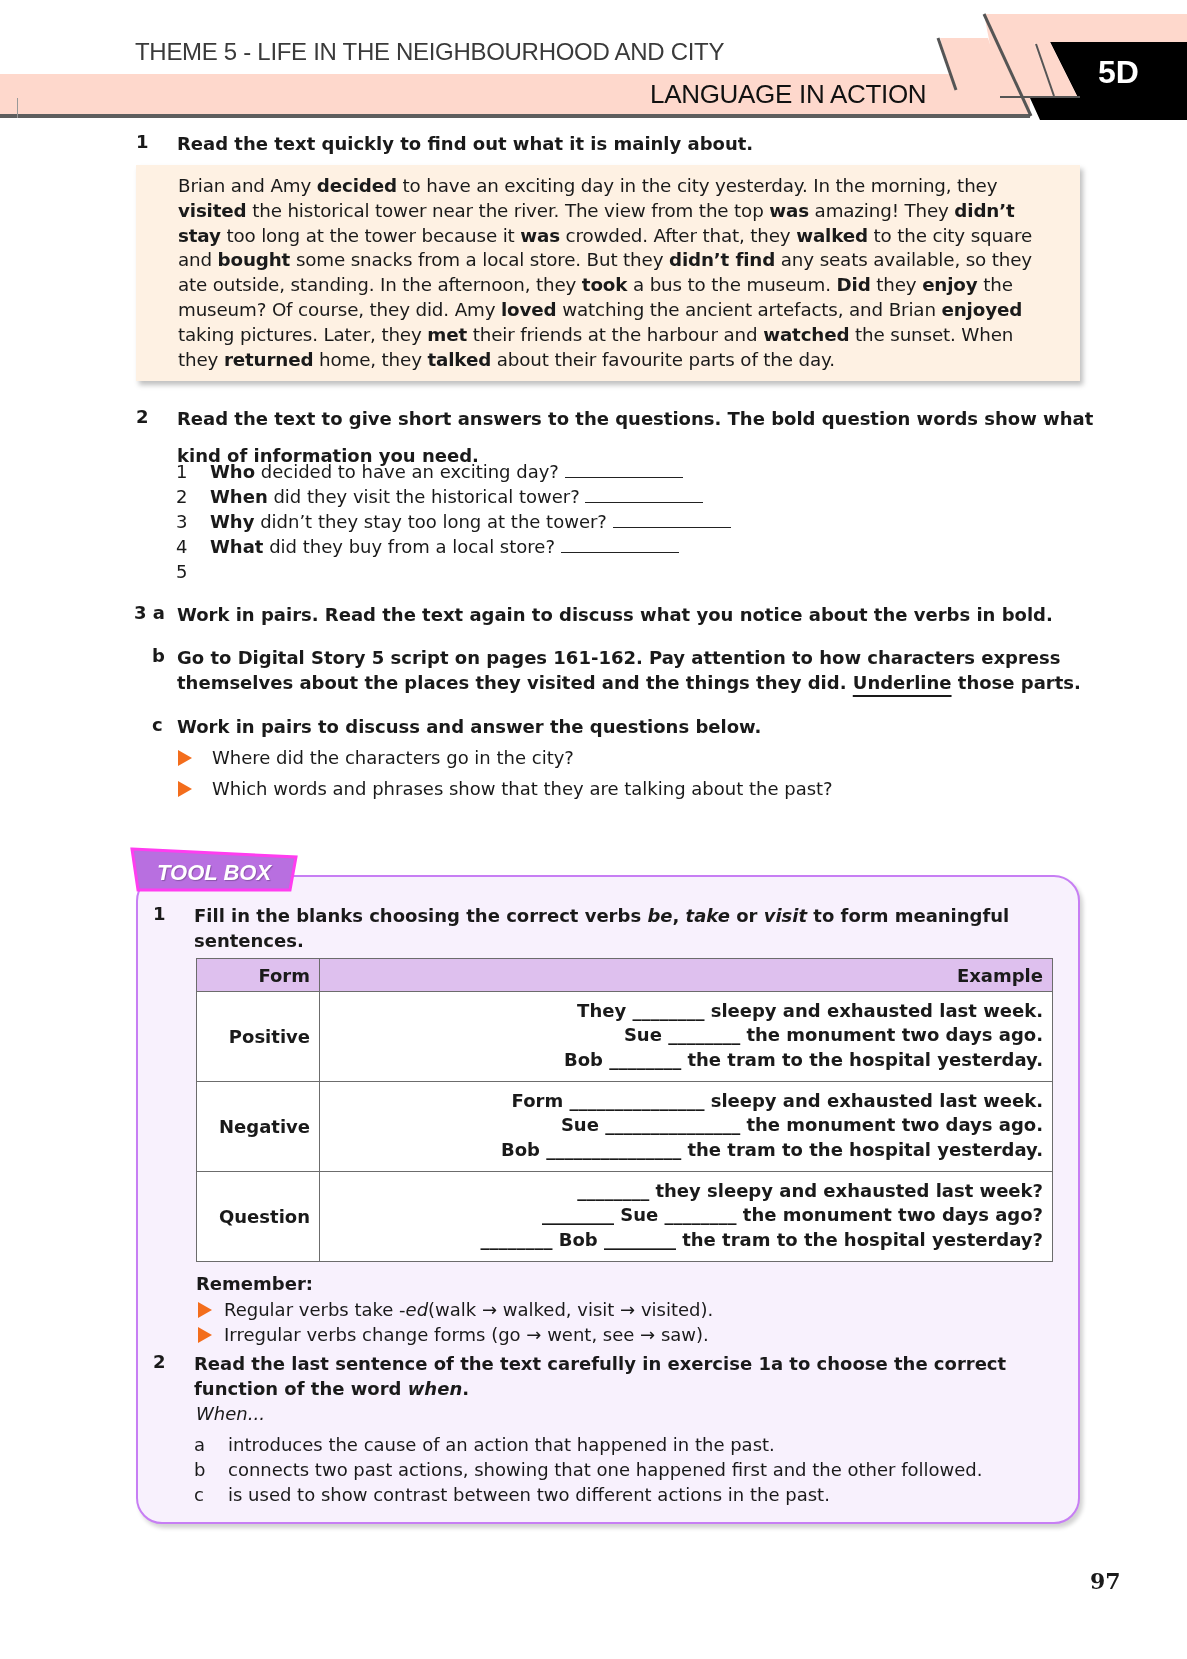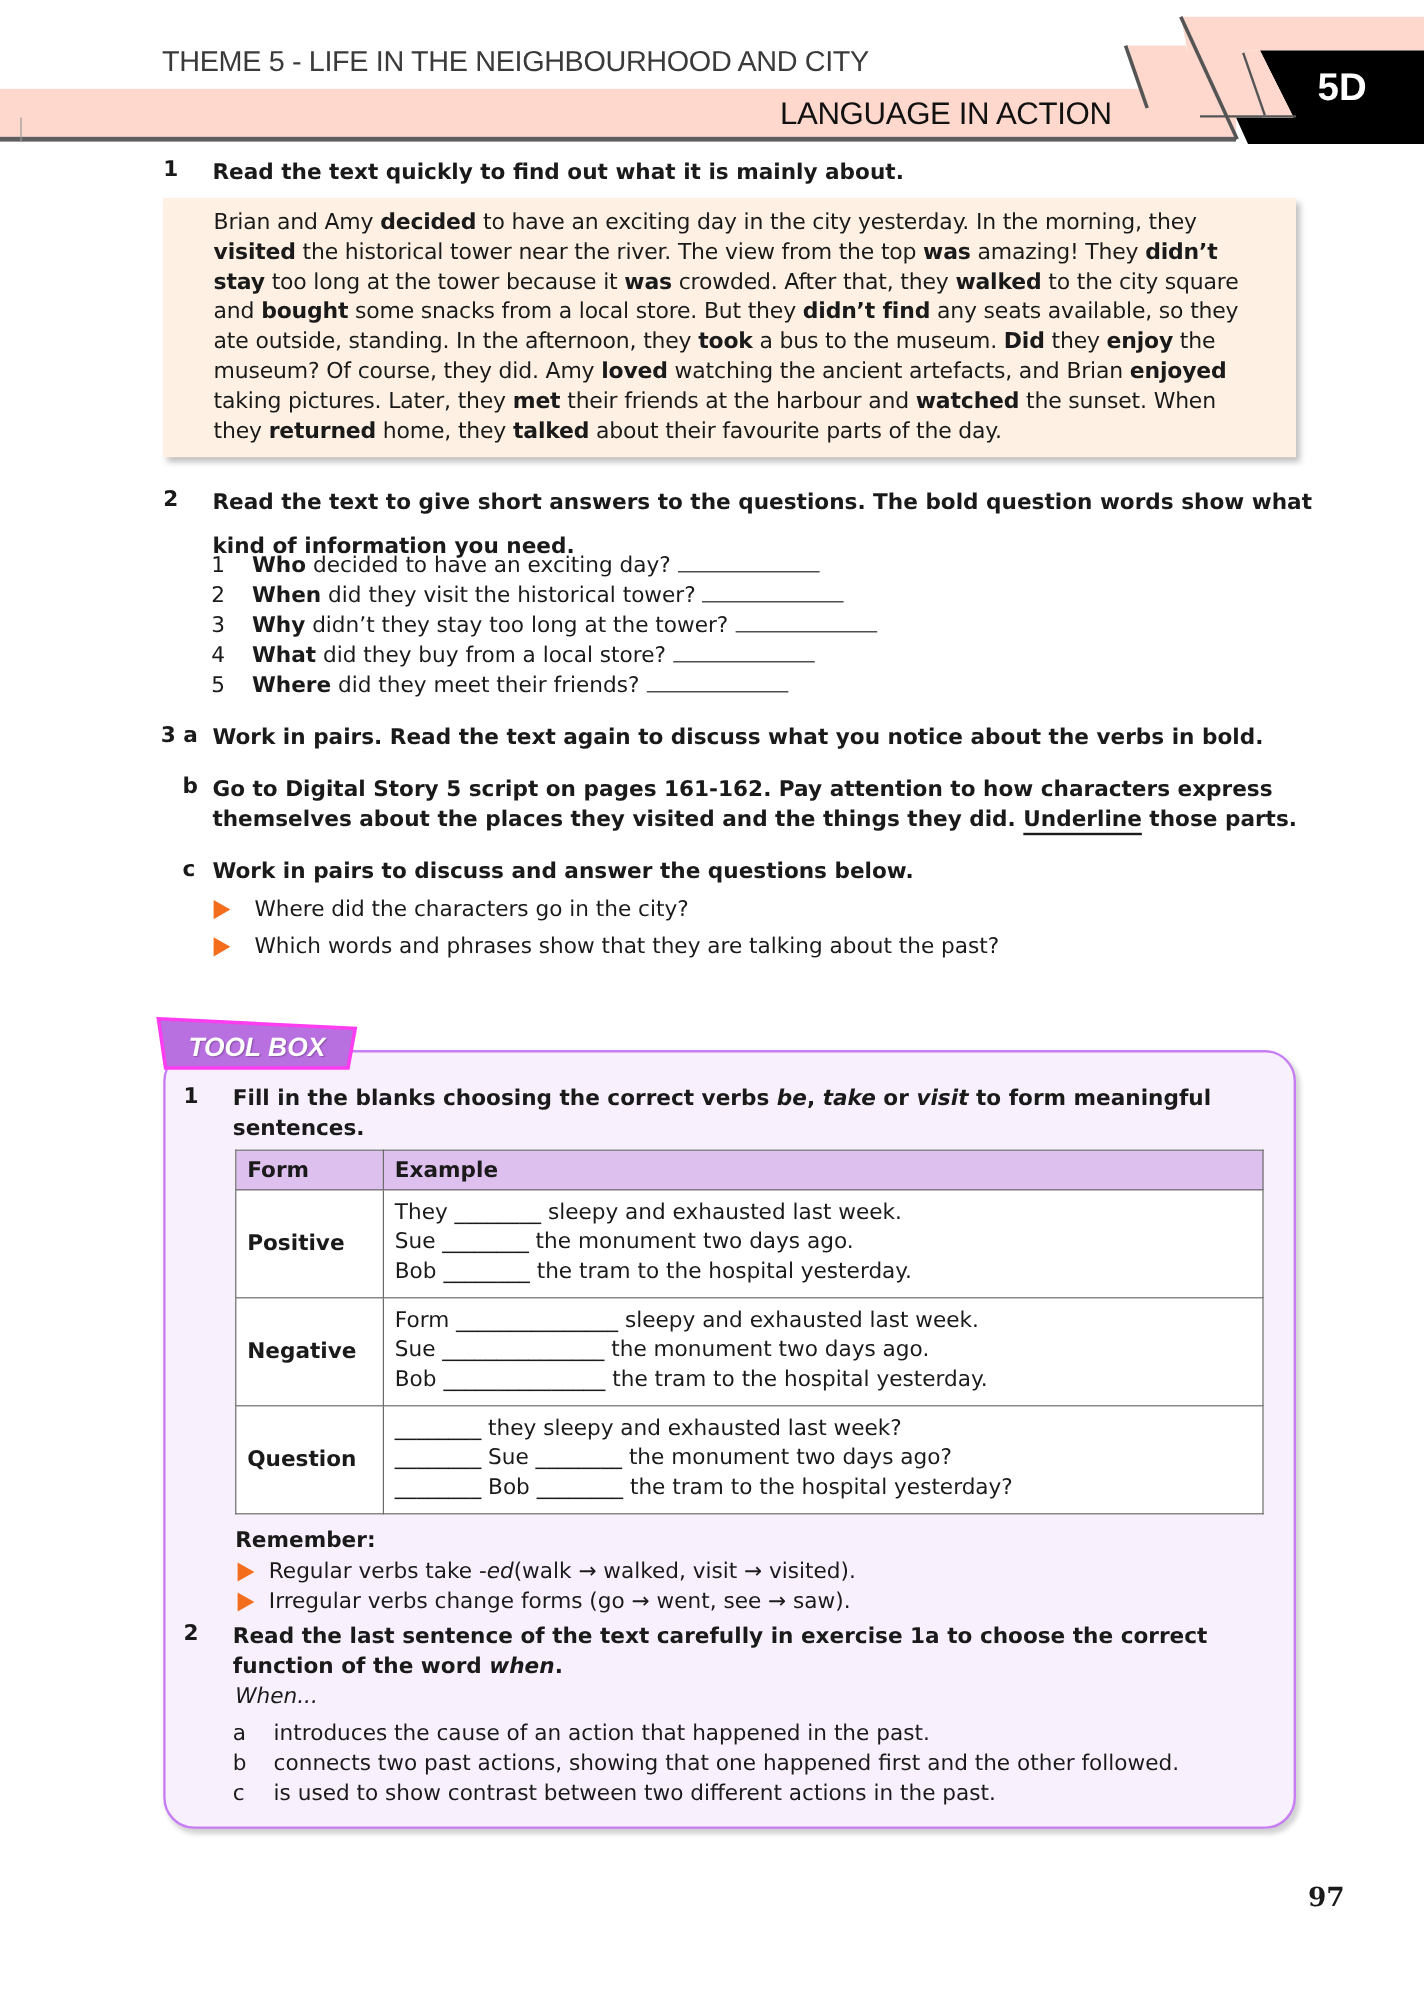--- a/index.html
+++ b/index.html
@@ -37,24 +37,24 @@
 
   .toolbox { position: absolute; left: 136px; top: 875px; width: 940px; height: 645px;
              background: #f8f1fd; border: 2.5px solid #c77ef4; border-radius: 26px;
              box-shadow: 3px 4px 4px rgba(0,0,0,0.18); }
   .tb-tab { position: absolute; left: 130px; top: 847px; width: 170px; height: 45px; }
   .tb-label { position: absolute; left: 157px; top: 860px; font-size: 22px; font-weight: bold; font-style: italic;
               color: #fff; font-family: "Liberation Sans", sans-serif; text-shadow: 1px 1px 1px rgba(0,0,0,0.25); text-align: right; }
 
   table.form { position: absolute; left: 196px; top: 958px; width: 857px; border-collapse: collapse;
                font-size: 18px; background: #ffffff; }
-  table.form th, table.form td { border: 1.5px solid #6c6c6c; text-align: left; vertical-align: middle; }
+  table.form th, table.form td { border: 1.5px solid #6c6c6c; text-align: right; vertical-align: middle; }
   table.form th { background: #dec0ee; height: 32px; font-weight: bold; padding: 0 9px; }
   table.form td.f { width: 104px; font-weight: bold; padding: 0 9px; }
-  table.form td.e { padding: 4px 9px 6px 9px; line-height: 24.5px; height: 79px; }
+  table.form td.e { padding: 4px 9px 6px 9px; line-height: 24.5px; height: 79px; font-weight: bold; }
 
   .pagenum { position: absolute; left: 1090px; top: 1568px; font-size: 22px; font-weight: bold;
              font-family: "DejaVu Serif", serif; }
 </style>
 </head>
 <body>
 
 <div class="hdr-band"></div>
 <div class="hdr-line"></div>
 <div class="hdr-tick"></div>
@@ -95,21 +95,20 @@
   <div class="qrow">
     <span class="n">3</span>
     <span><b>Why</b><span> didn’t they stay too long at the tower? </span><span class="blank" style="width:118px"></span></span>
   </div>
   <div class="qrow">
     <span class="n">4</span>
     <span><b>What</b><span> did they buy from a local store? </span><span class="blank" style="width:118px"></span></span>
   </div>
   <div class="qrow">
     <span class="n">5</span>
-    <span><b>Where</b><span> did they meet their friends? </span><span class="blank" style="width:118px"></span></span>
   </div>
 </div>
 
 <div class="ex-num" style="left:134px;top:602px;">3 a</div>
 <div class="ex-title" style="left:177px;top:602px;">Work in pairs. Read the text again to discuss what you notice about the verbs in bold.</div>
 
 <div class="ex-num" style="left:152px;top:645px;">b</div>
 <div class="ex-title" style="left:177px;top:645px;">Go to Digital Story 5 script on pages 161-162. Pay attention to how characters express</div>
 <div class="ex-title" style="left:177px;top:670px;"><span>themselves about the places they visited and the things they did. </span><span class="uline">Underline</span><span> those parts.</span></div>
 

